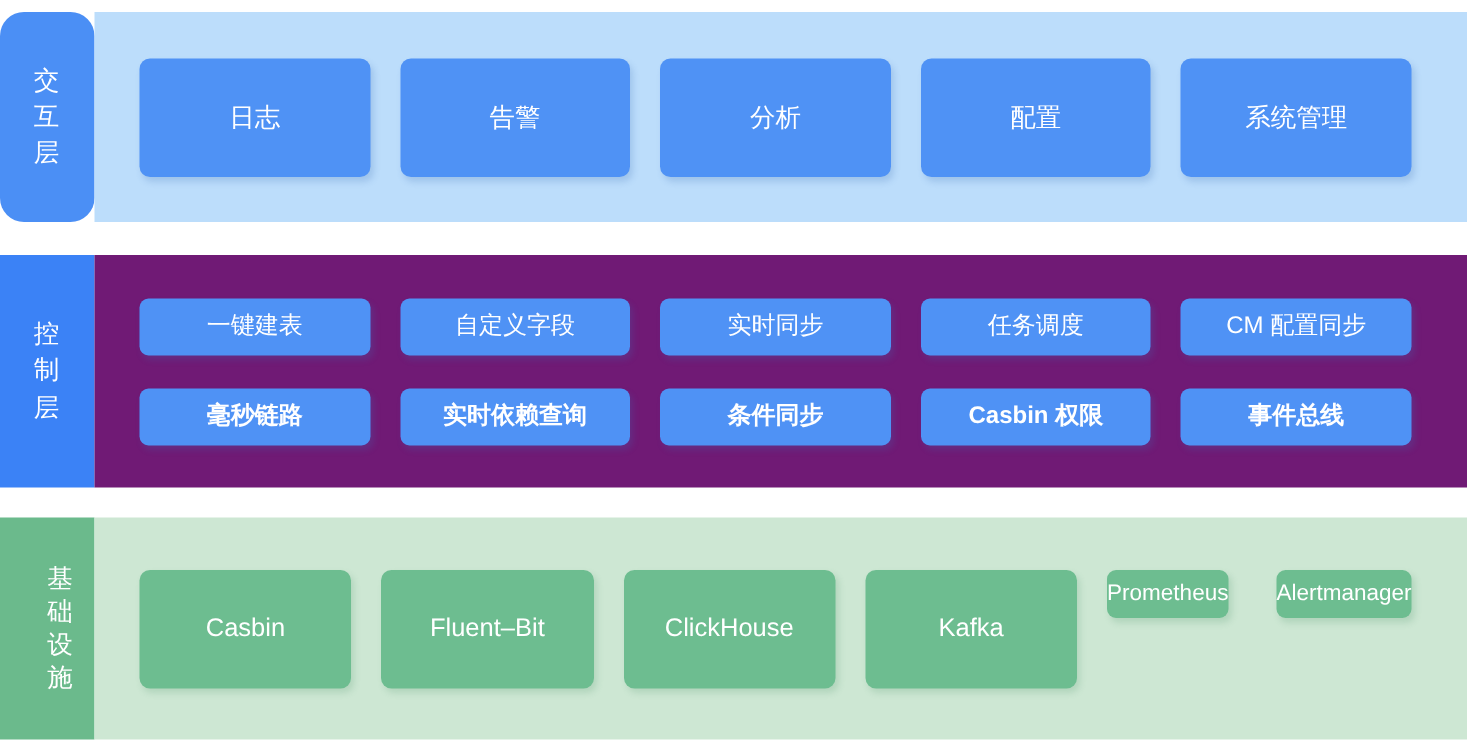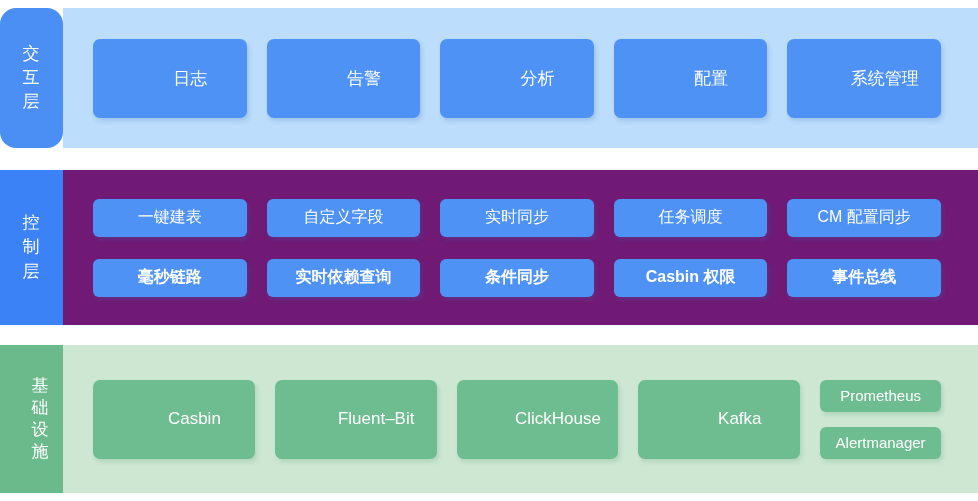--- a/index.html
+++ b/index.html
@@ -97,21 +97,20 @@
   }
 
   .box-green {
     background: #6dbd90;
     box-shadow: 2px 3px 4px rgba(80,150,110,0.22);
   }
 
   .box-tall {
     height: 79px;
     font-size: 17px;
-    padding-left: 41px;
   }
 
   .box-flat {
     height: 38px;
     font-size: 16px;
     border-radius: 6px;
   }
 
   .box-small {
     height: 32px;
@@ -133,23 +132,23 @@
     top: 345px;
     height: 148px;
   }
   #layer-infra .layer-label { background: #6bba8c; }
   #layer-infra .layer-body  { background: #cde7d3; }
 
   
   .stack {
     flex: 1 1 0;
     display: flex;
-    flex-direction: column;
+    flex-direction: row;
     justify-content: space-between;
-    gap: 11px;
+    gap: 32px;
   }
   .stack .box { flex: 0 0 auto; }
 
   .layer-label-infra { line-height: 1.3; padding-left: 20px; }
 </style>
 </head>
 <body>
 
 <div class="diagram">
 

